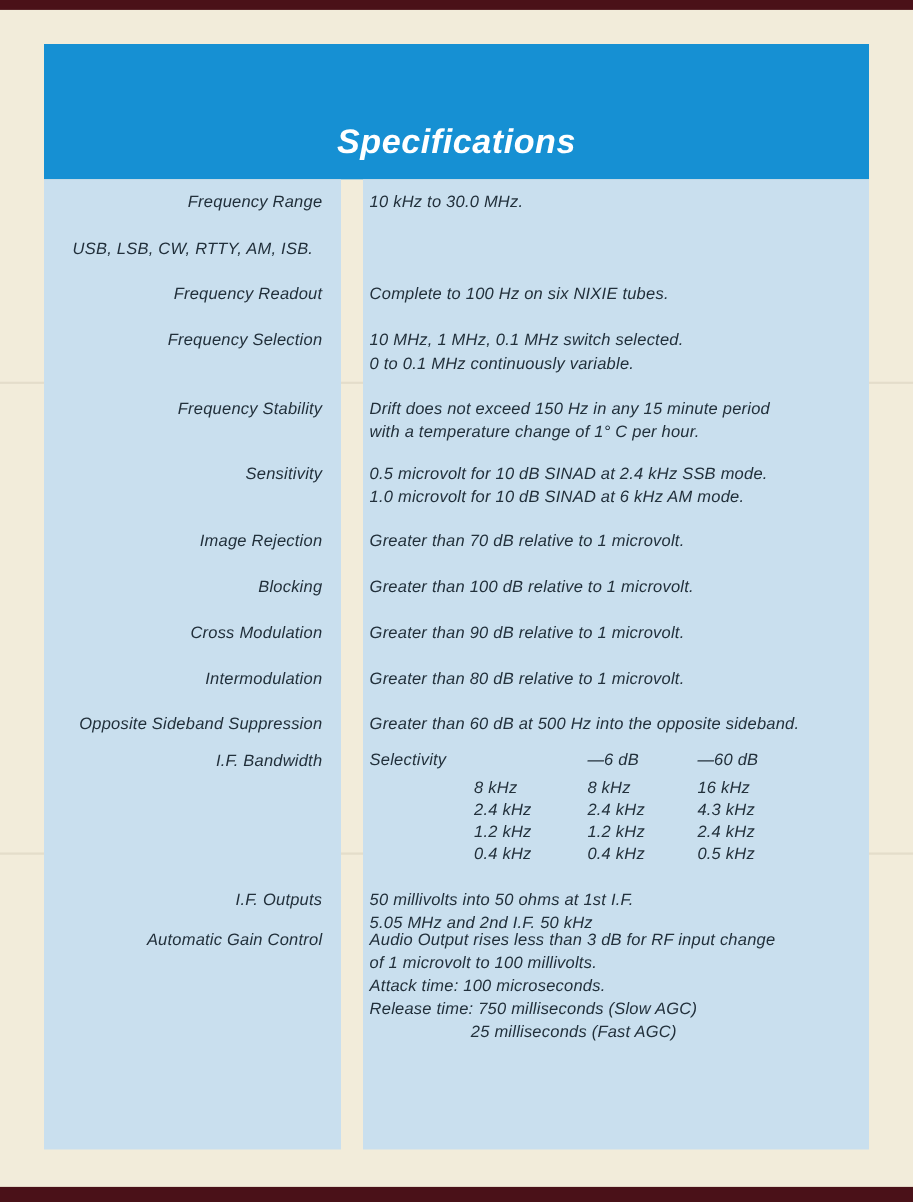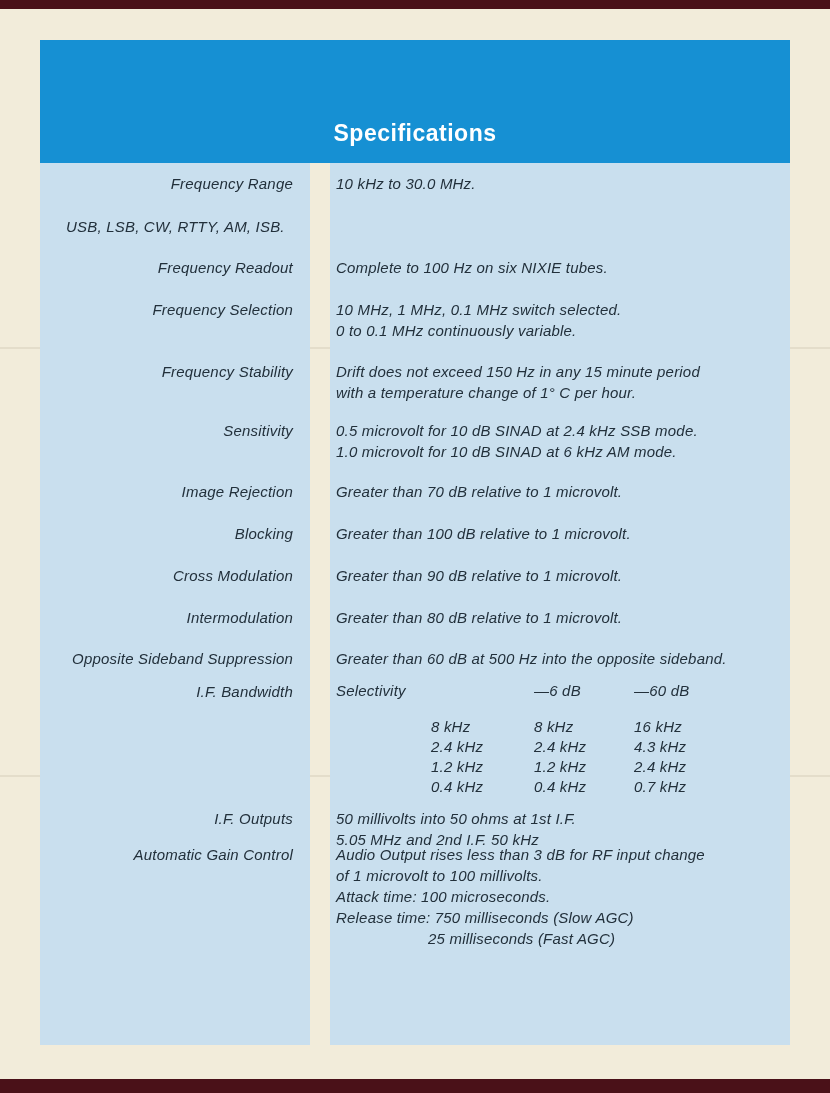--- a/index.html
+++ b/index.html
@@ -24,21 +24,21 @@
     background: rgba(110, 90, 70, 0.10);
   }
   .header-band {
     position: absolute; left: 40px; top: 40px; width: 750px; height: 123px;
     background: var(--header_blue, #1690d3);
     display: flex; align-items: flex-end; justify-content: center;
     padding-bottom: 16px;
   }
   .page-title {
     color: var(--title_white, #ffffff);
-    font-size: 23px; font-weight: bold; letter-spacing: 0.5px;
+    font-size: 31px; font-weight: bold; letter-spacing: 0.5px; font-style: italic;
   }
   .panel {
     position: absolute; top: 163px; height: 882px;
     background: var(--panel_blue, #c9dfee);
   }
   .panel-left  { left: 40px;  width: 270px; }
   .panel-right { left: 330px; width: 460px; }
 
   .spec-row {
     position: absolute; left: 40px; width: 750px;
@@ -47,21 +47,21 @@
     letter-spacing: 0.2px;
     font-style: italic;
   }
   .spec-label { text-align: right; padding-right: 17px; }
   .spec-value { padding-left: 26px; }
   .indent-92 { padding-left: 92px; }
 
   .ifb-grid {
     display: grid; grid-template-columns: 198px 100px 1fr;
   }
-  .ifb-header { margin-bottom: 16px; }
+  .ifb-header { margin-bottom: 6px; }
   .ifb-grid .cell { line-height: 20px; }
   .ifb-grid .c1-data { padding-left: 95px; }
 </style>
 </head>
 <body>
 
 <div class="strip-top"></div>
 <div class="strip-bottom"></div>
 <div class="fold-line" style="top:347px"></div>
 <div class="fold-line" style="top:775px"></div>
@@ -171,21 +171,21 @@
       <div class="cell">4.3 kHz</div>
     </div>
     <div class="ifb-grid">
       <div class="cell c1-data">1.2 kHz</div>
       <div class="cell">1.2 kHz</div>
       <div class="cell">2.4 kHz</div>
     </div>
     <div class="ifb-grid">
       <div class="cell c1-data">0.4 kHz</div>
       <div class="cell">0.4 kHz</div>
-      <div class="cell">0.7 kHz</div>
+      <div class="cell">0.5 kHz</div>
     </div>
   </div>
 </div>
 
 <div class="spec-row" style="top:808px">
   <div class="spec-label">I.F. Outputs</div>
   <div class="spec-value">
     <div>50 millivolts into 50 ohms at 1st I.F.</div>
     <div>5.05 MHz and 2nd I.F. 50 kHz</div>
   </div>

